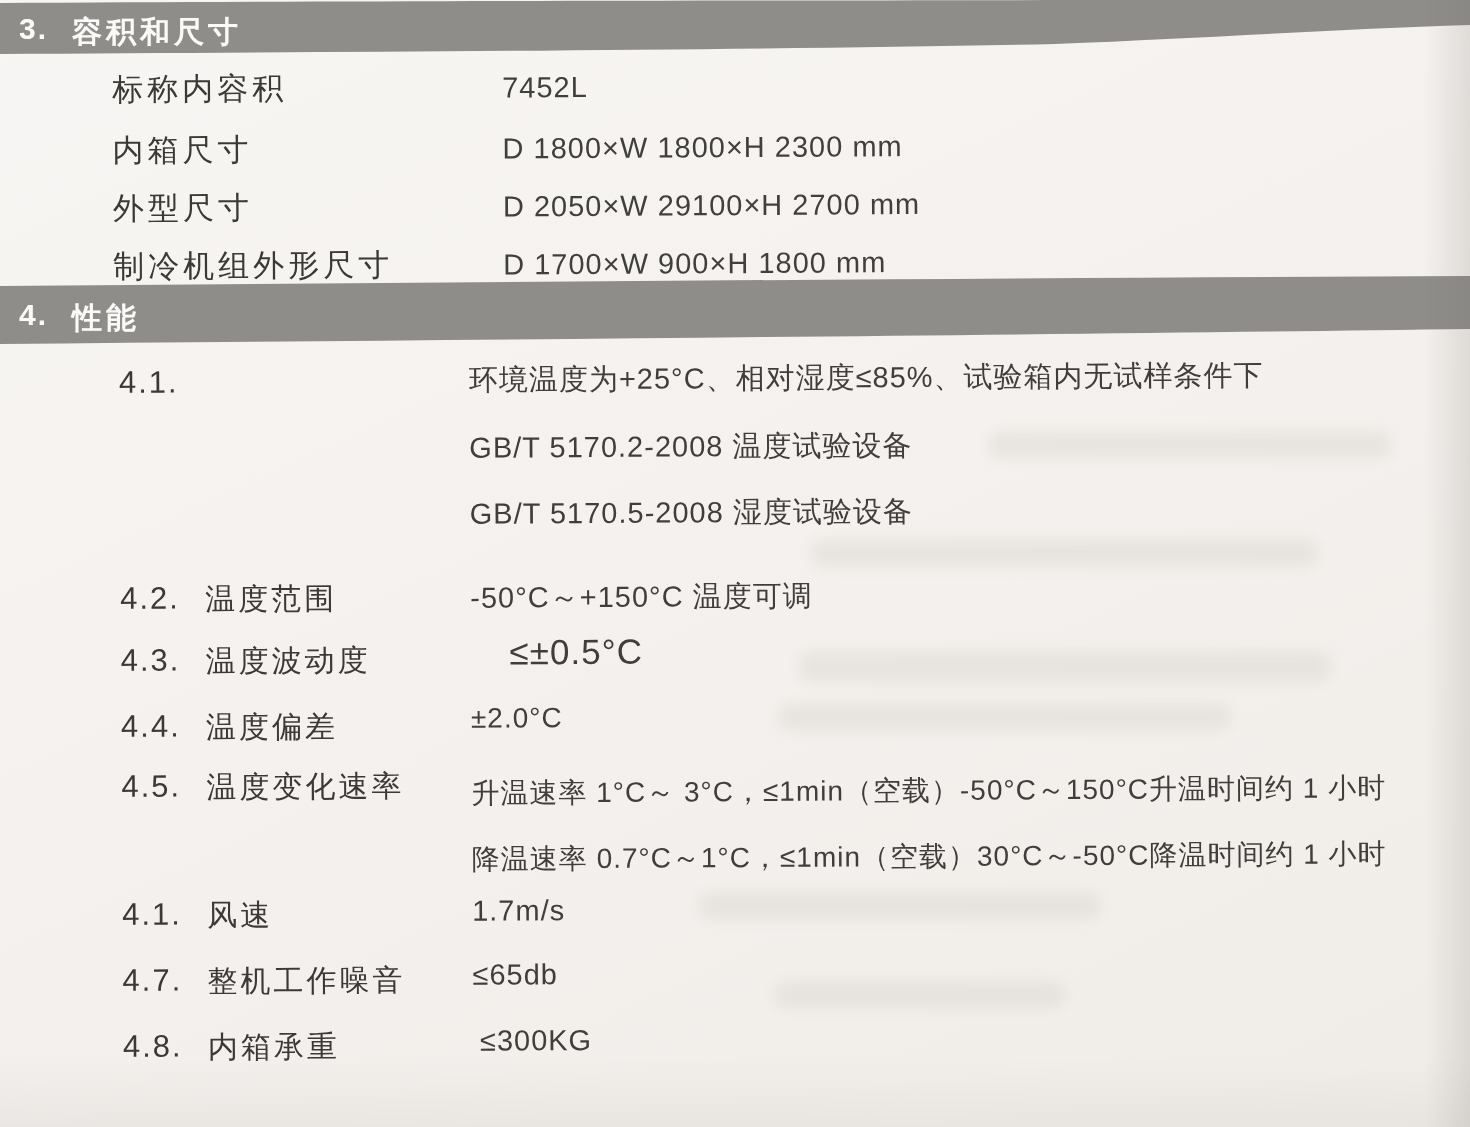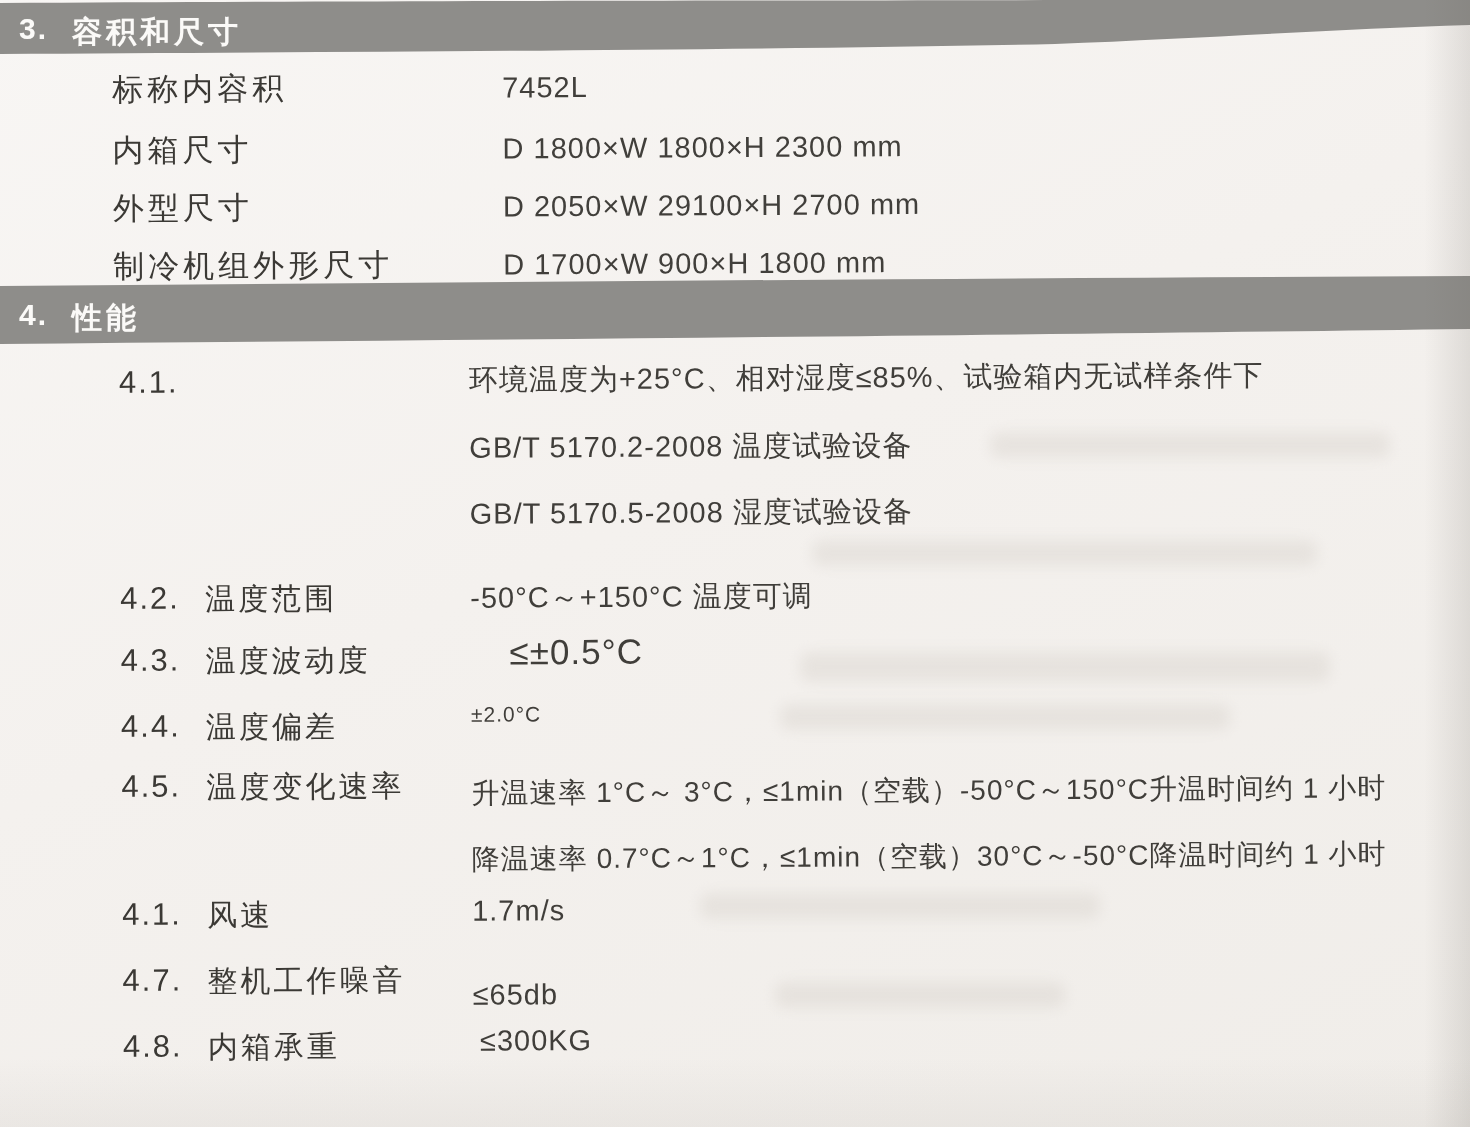--- a/index.html
+++ b/index.html
@@ -56,21 +56,21 @@
   .clause .cname{
     position:absolute;left:205px;top:-1px;
     font-size:30px;letter-spacing:3px;white-space:nowrap;
   }
   .clause .vline{
     position:absolute;left:470px;
     font-size:29px;letter-spacing:1px;white-space:nowrap;color:#403e3a;
   }
   .clause .vline.small{font-size:28px;}
   .clause .vline.big{font-size:35px;margin-left:39px;}
-  .clause .vline.mid{font-size:21px;text-align:center;}
+  .clause .vline.mid{font-size:28px;text-align:center;}
   
   .ghost{
     position:absolute;height:26px;border-radius:9px;
     background:#cfc9c2;opacity:.32;filter:blur(7px);
     pointer-events:none;
   }
 </style>
 </head>
 <body>
 
@@ -155,21 +155,21 @@
 
     <div class="clause" style="top:894px;height:50px;">
       <span class="num">4.1.</span>
       <span class="cname">风速</span>
       <span class="vline" style="top:0;">1.7m/s</span>
     </div>
 
     <div class="clause" style="top:960px;height:50px;">
       <span class="num">4.7.</span>
       <span class="cname">整机工作噪音</span>
-      <span class="vline" style="top:-2px;margin-top:20px;">≤65db</span>
+      <span class="vline" style="top:-2px;">≤65db</span>
     </div>
 
     <div class="clause" style="top:1026px;height:50px;">
       <span class="num">4.8.</span>
       <span class="cname">内箱承重</span>
       <span class="vline" style="top:-2px;margin-left:7px;">≤300KG</span>
     </div>
 
   </div>
 

